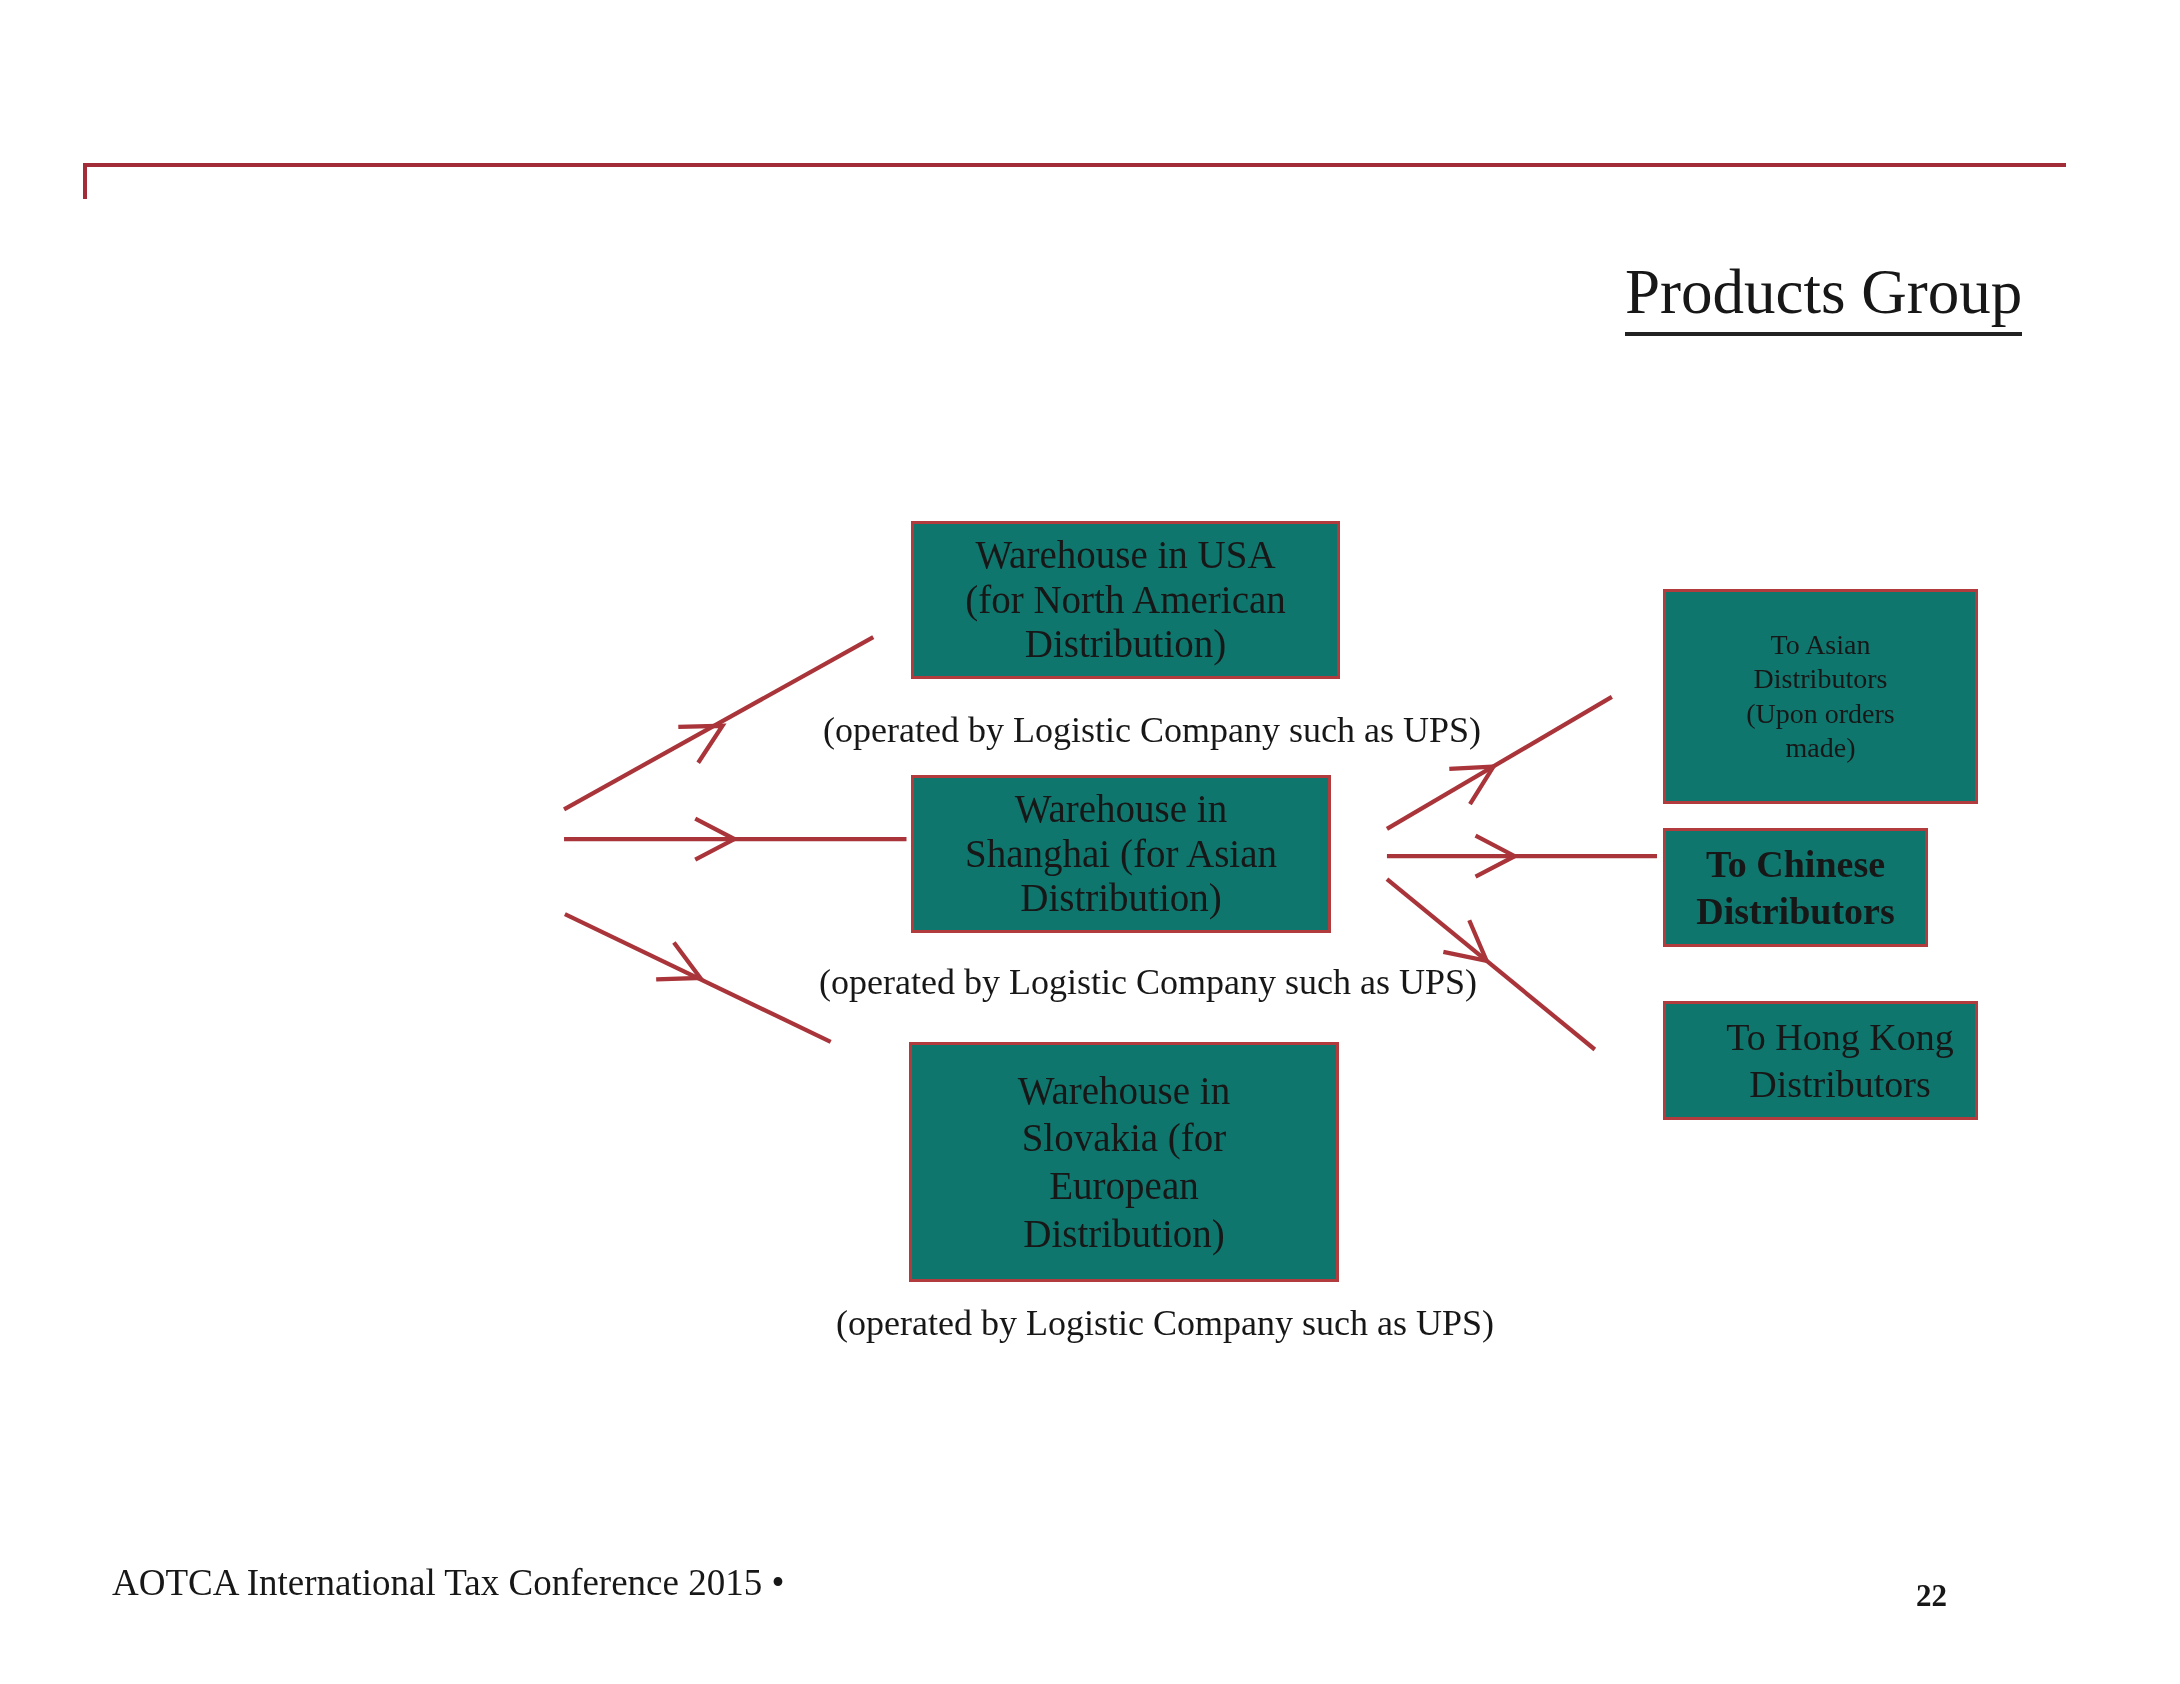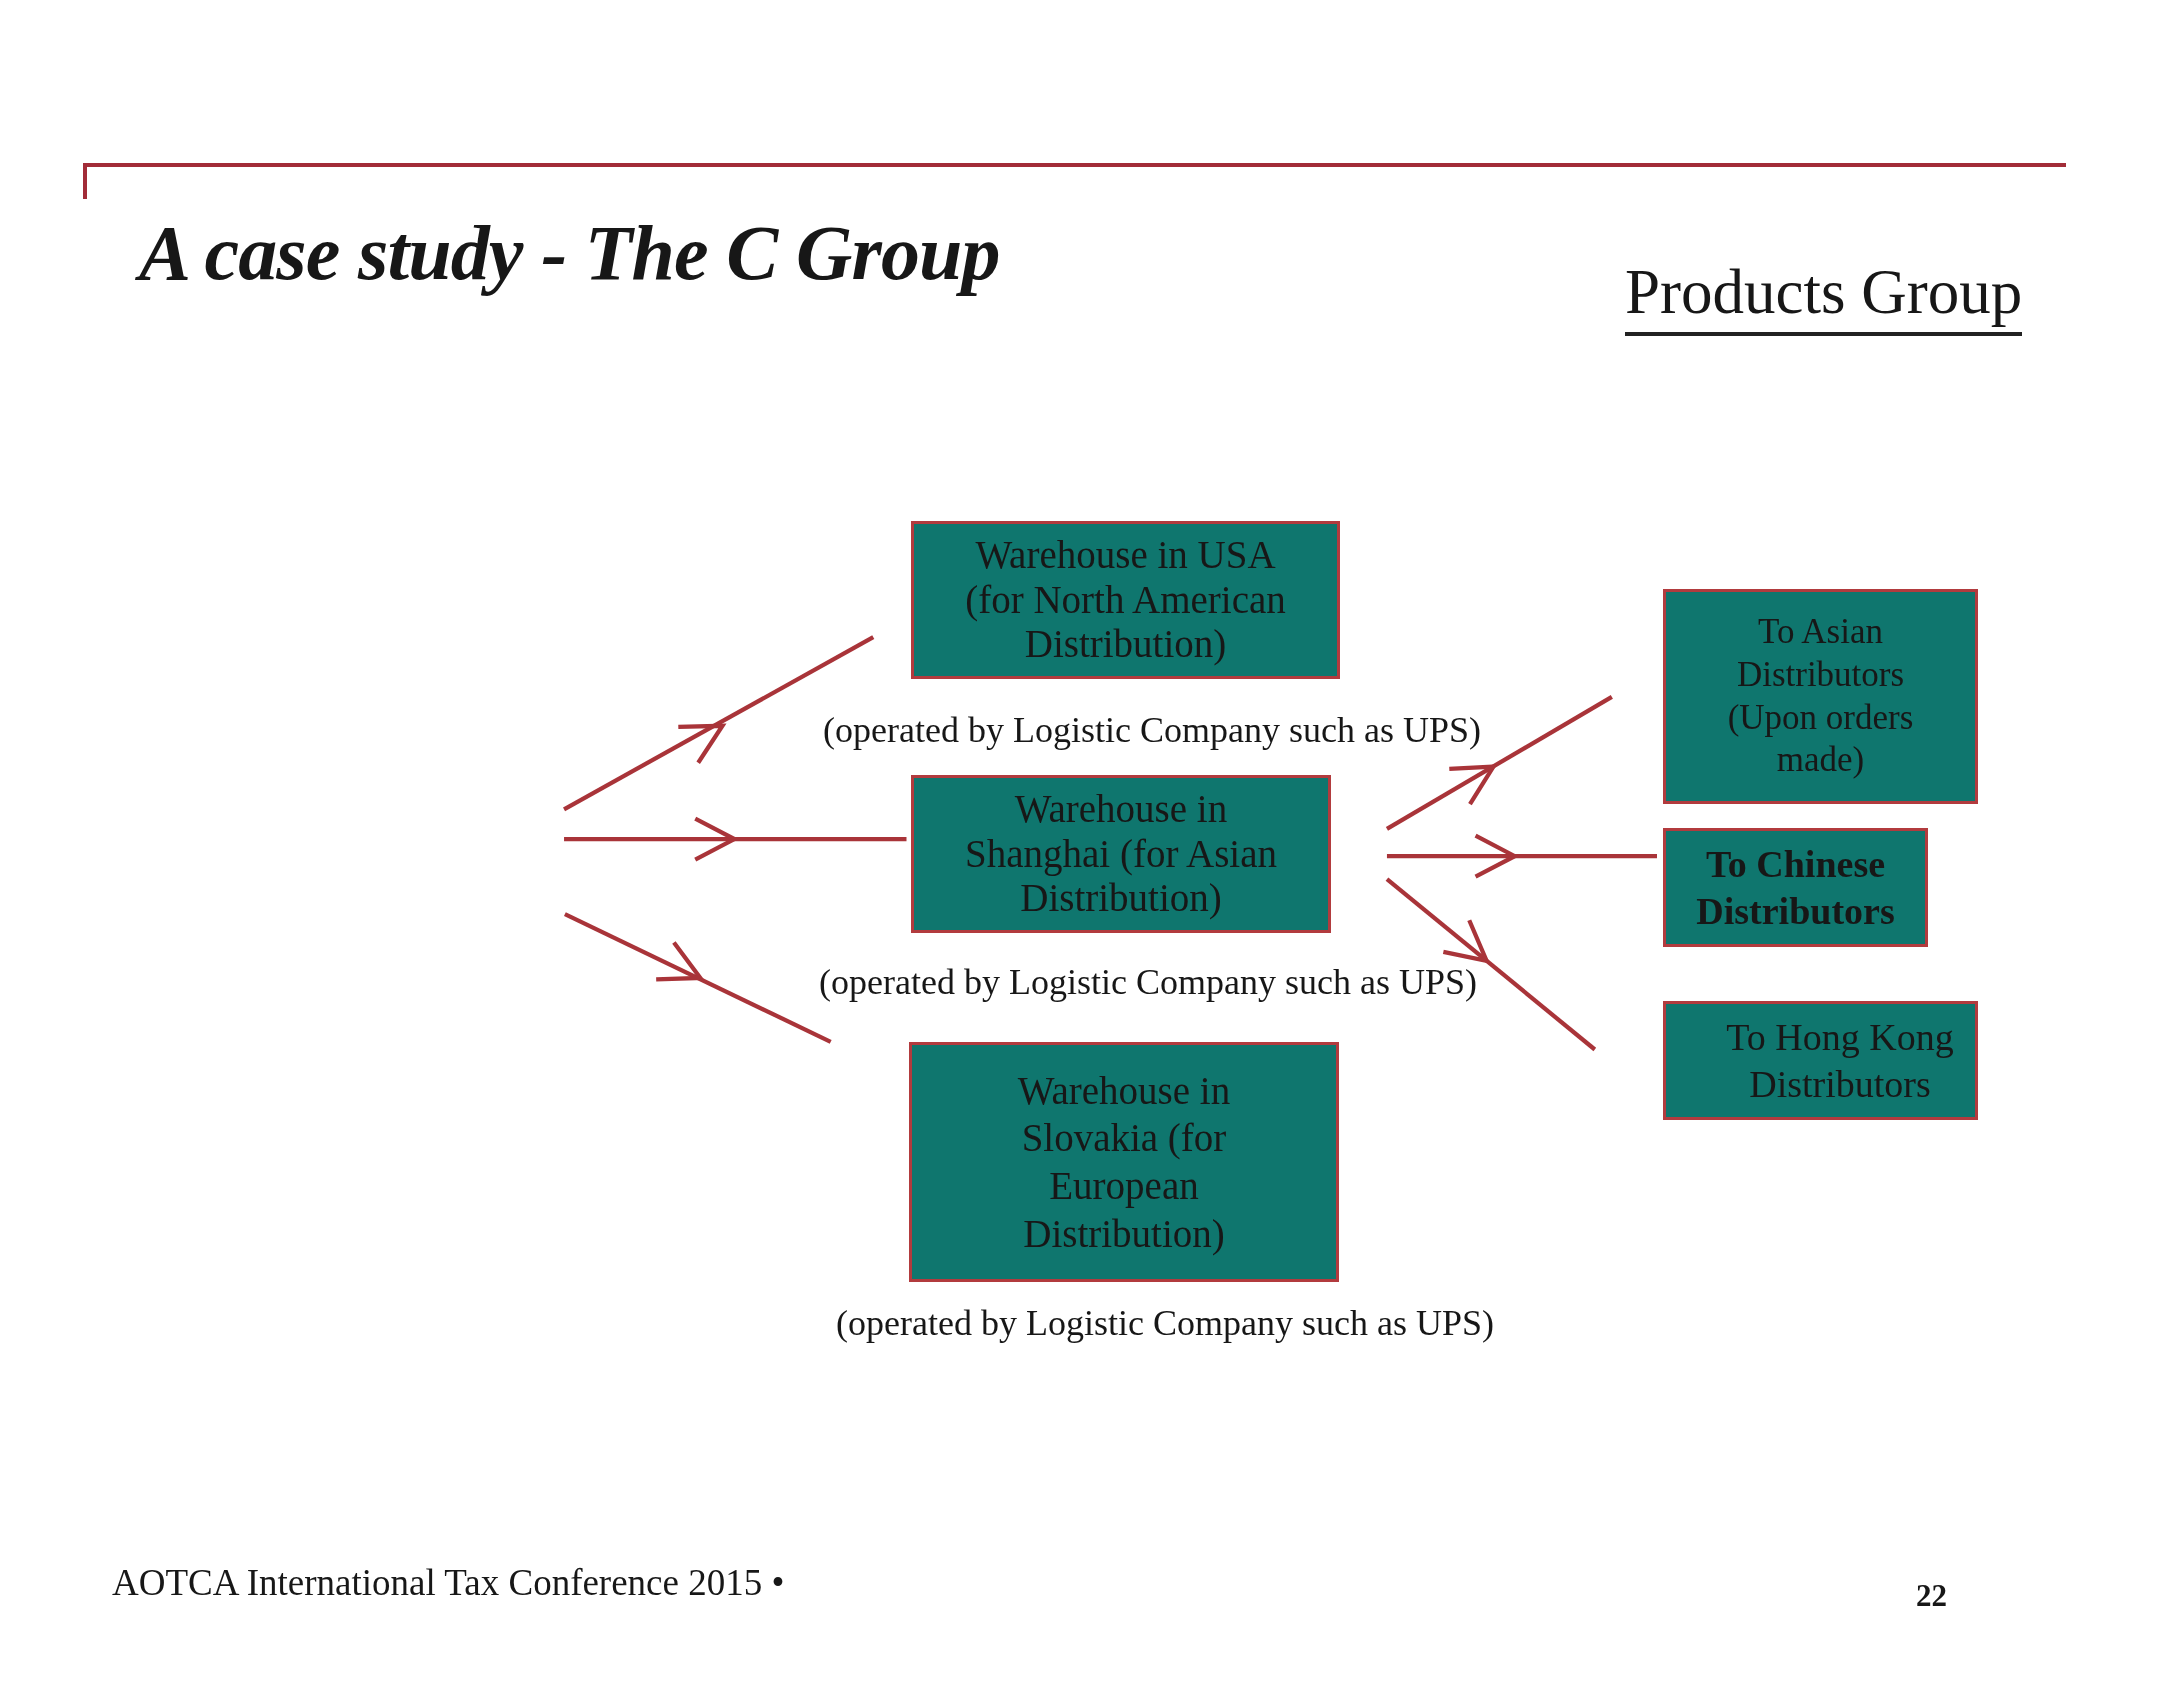--- a/index.html
+++ b/index.html
@@ -37,21 +37,21 @@
     border:3.4px solid var(--red-border);
     background:#0f766e;
     display:flex;align-items:center;justify-content:center;
     text-align:center;white-space:pre-line;
     box-sizing:border-box;
   }
   .node-supplier   {left:77px;  top:775px;  width:467px; height:154px; font-size:53px; line-height:1.22;}
   .node-usa        {left:911px;top:521px;  width:429px; height:158px; font-size:39px; line-height:1.14;}
   .node-shanghai   {left:911px;top:775px;  width:420px; height:158px; font-size:39px; line-height:1.14;}
   .node-slovakia   {left:909px;top:1042px; width:430px; height:240px; font-size:39px; line-height:1.22;}
-  .node-asia       {left:1663px;top:589px;  width:315px; height:215px; font-size:35px; line-height:1.22;}
+  .node-asia       {left:1663px;top:589px;  width:315px; height:215px; font-size:28px; line-height:1.22;}
   .node-chinese    {left:1663px;top:828px;  width:265px; height:119px; font-size:38px; line-height:1.22;font-weight:bold;}
   .node-hongkong   {left:1663px;top:1001px; width:315px; height:119px; font-size:38px; line-height:1.22;padding-left:39px;}
   
   .caption{
     position:absolute;
     font-size:36px;white-space:nowrap;
     transform:translateX(-50%);
   }
   .caption-1{left:1152px;top:709px;}
   .caption-2{left:1148px;top:961px;}
@@ -70,21 +70,20 @@
   }
 </style>
 </head>
 <body>
 
 <div class="slide">
 
   <div class="rule-h"></div>
   <div class="rule-v"></div>
 
-  <div class="title">A case study - The C Group</div>
 
   <div class="subtitle">
     <span class="u">Products Group</span>
   </div>
 
   <svg class="arrows" viewBox="0 0 2560 1978">
 
     <g>
       <line x1="662" y1="950" x2="1025" y2="748"></line>
       <g transform="translate(848,852) rotate(-29.1)">

